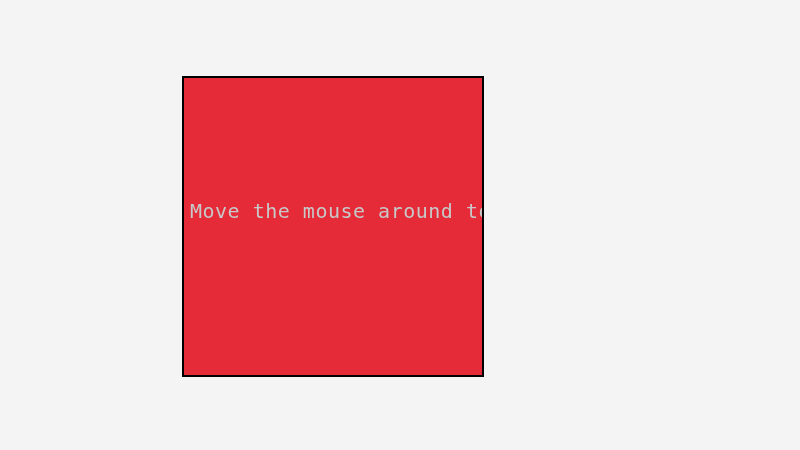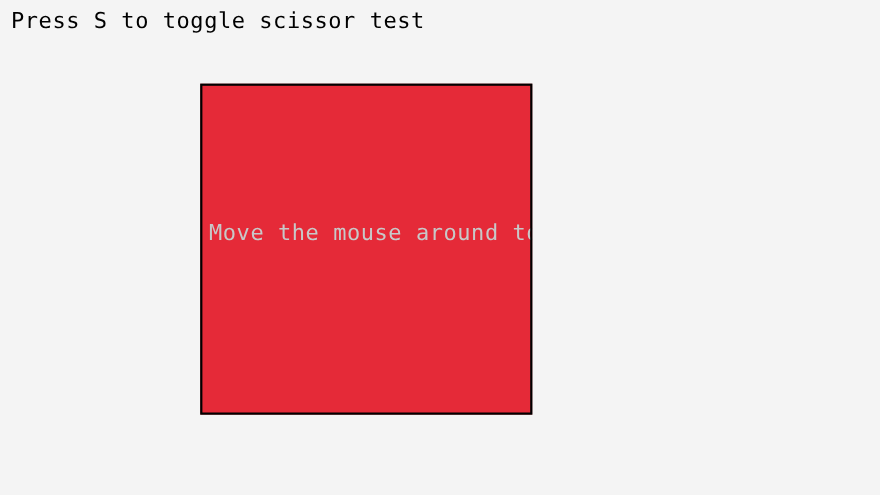--- a/index.html
+++ b/index.html
@@ -83,21 +83,20 @@
     white-space: pre;
     font-weight: 400;
     -webkit-font-smoothing: none;
   }
 </style>
 </head>
 <body>
 
 <div id="app">
 
-  <div id="hint-text">Press S to toggle scissor test</div>
 
   <div id="scissor-area">
     <div id="scissor-fill"></div>
     <div id="clipped-text">Move the mouse around to reveal this text!</div>
   </div>
 
   <div id="scissor-border"></div>
 
 </div>
 

